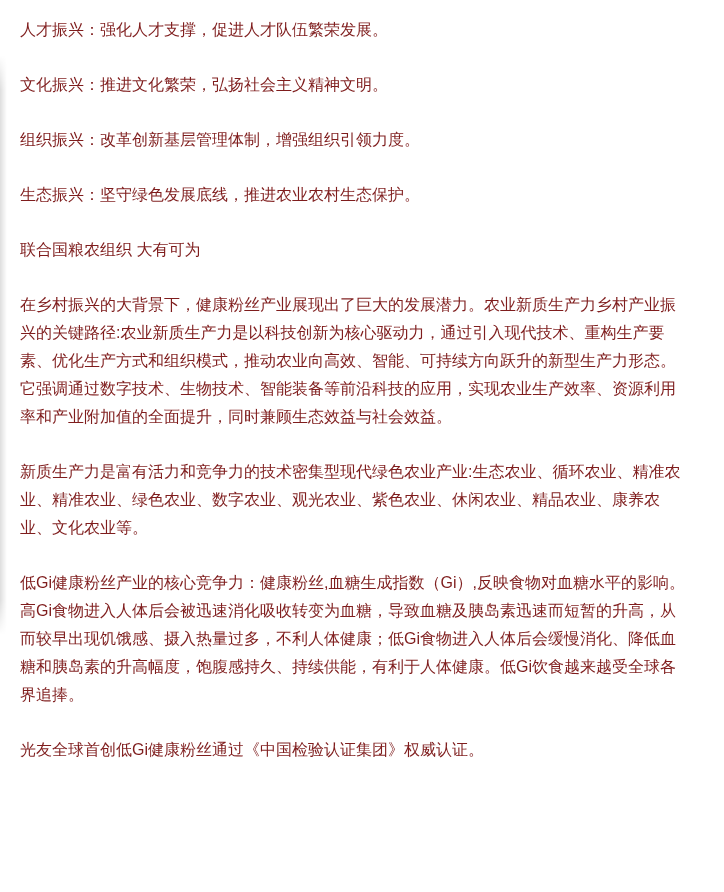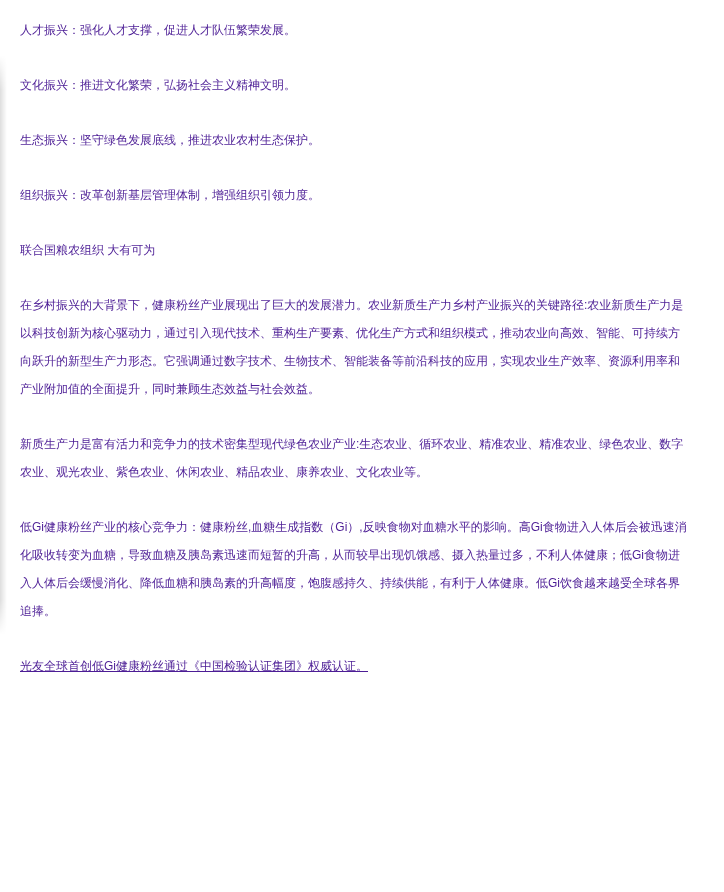--- a/index.html
+++ b/index.html
@@ -26,40 +26,39 @@
     -webkit-mask-image: linear-gradient(to bottom, transparent, #000 6%, #000 94%, transparent);
     mask-image: linear-gradient(to bottom, transparent, #000 6%, #000 94%, transparent);
     pointer-events: none;
   }
   .content {
     position: relative;
     padding: 16px 20px 24px 20px;
   }
   .para {
     margin: 0 14px 27px 0;
-    font-size: 12px;
+    font-size: 16px;
     line-height: 28px;
-    color: #4c1d95;
+    color: #7f1d1d;
     text-align: left;
     word-break: break-all;
   }
   .para:last-child {
     margin-bottom: 0;
-    text-decoration: underline;
   }
 </style>
 </head>
 <body>
 
 <div class="page">
   <div class="edge-shadow"></div>
   <div class="content">
     <p class="para">人才振兴：强化人才支撑，促进人才队伍繁荣发展。</p>
     <p class="para">文化振兴：推进文化繁荣，弘扬社会主义精神文明。</p>
+    <p class="para">组织振兴：改革创新基层管理体制，增强组织引领力度。</p>
     <p class="para">生态振兴：坚守绿色发展底线，推进农业农村生态保护。</p>
-    <p class="para">组织振兴：改革创新基层管理体制，增强组织引领力度。</p>
     <p class="para">联合国粮农组织 大有可为</p>
     <p class="para">在乡村振兴的大背景下，健康粉丝产业展现出了巨大的发展潜力。农业新质生产力乡村产业振兴的关键路径:农业新质生产力是以科技创新为核心驱动力，通过引入现代技术、重构生产要素、优化生产方式和组织模式，推动农业向高效、智能、可持续方向跃升的新型生产力形态。它强调通过数字技术、生物技术、智能装备等前沿科技的应用，实现农业生产效率、资源利用率和产业附加值的全面提升，同时兼顾生态效益与社会效益。</p>
     <p class="para">新质生产力是富有活力和竞争力的技术密集型现代绿色农业产业:生态农业、循环农业、精准农业、精准农业、绿色农业、数字农业、观光农业、紫色农业、休闲农业、精品农业、康养农业、文化农业等。</p>
     <p class="para">低Gi健康粉丝产业的核心竞争力：健康粉丝,血糖生成指数（Gi）,反映食物对血糖水平的影响。高Gi食物进入人体后会被迅速消化吸收转变为血糖，导致血糖及胰岛素迅速而短暂的升高，从而较早出现饥饿感、摄入热量过多，不利人体健康；低Gi食物进入人体后会缓慢消化、降低血糖和胰岛素的升高幅度，饱腹感持久、持续供能，有利于人体健康。低Gi饮食越来越受全球各界追捧。</p>
     <p class="para">光友全球首创低Gi健康粉丝通过《中国检验认证集团》权威认证。</p>
   </div>
 </div>
 
 </body></html>

